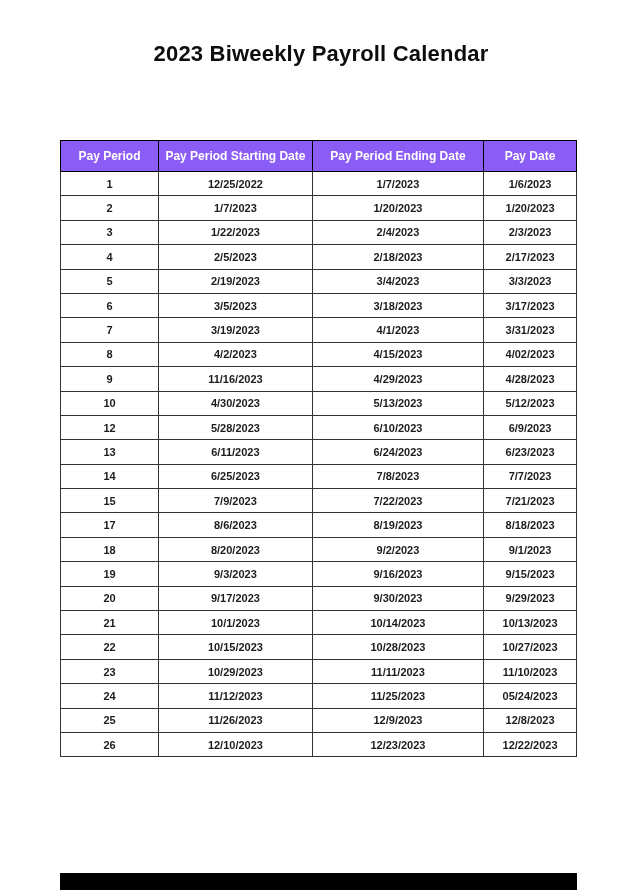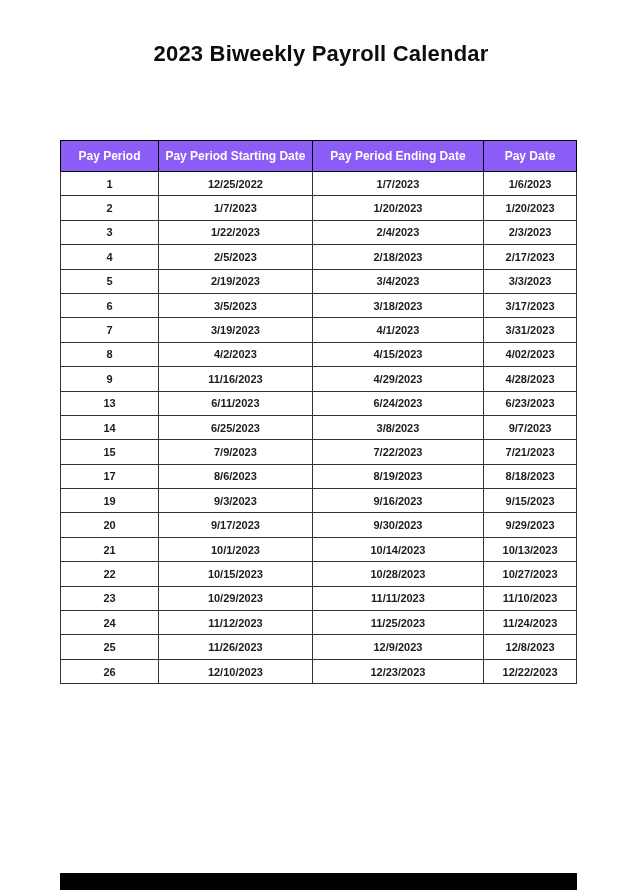--- a/index.html
+++ b/index.html
@@ -146,44 +146,62 @@
           <td>4/15/2023</td>
           <td>4/02/2023</td>
         </tr>
         <tr>
           <td>9</td>
           <td>11/16/2023</td>
           <td>4/29/2023</td>
           <td>4/28/2023</td>
         </tr>
         <tr>
+          <td>10</td>
+          <td>4/30/2023</td>
+          <td>5/13/2023</td>
+          <td>5/12/2023</td>
+        </tr>
+        <tr>
+          <td>12</td>
+          <td>5/28/2023</td>
+          <td>6/10/2023</td>
+          <td>6/9/2023</td>
+        </tr>
+        <tr>
           <td>13</td>
           <td>6/11/2023</td>
           <td>6/24/2023</td>
           <td>6/23/2023</td>
         </tr>
         <tr>
           <td>14</td>
           <td>6/25/2023</td>
-          <td>3/8/2023</td>
-          <td>9/7/2023</td>
+          <td>7/8/2023</td>
+          <td>7/7/2023</td>
         </tr>
         <tr>
           <td>15</td>
           <td>7/9/2023</td>
           <td>7/22/2023</td>
           <td>7/21/2023</td>
         </tr>
         <tr>
           <td>17</td>
           <td>8/6/2023</td>
           <td>8/19/2023</td>
           <td>8/18/2023</td>
         </tr>
         <tr>
+          <td>18</td>
+          <td>8/20/2023</td>
+          <td>9/2/2023</td>
+          <td>9/1/2023</td>
+        </tr>
+        <tr>
           <td>19</td>
           <td>9/3/2023</td>
           <td>9/16/2023</td>
           <td>9/15/2023</td>
         </tr>
         <tr>
           <td>20</td>
           <td>9/17/2023</td>
           <td>9/30/2023</td>
           <td>9/29/2023</td>
@@ -203,21 +221,21 @@
         <tr>
           <td>23</td>
           <td>10/29/2023</td>
           <td>11/11/2023</td>
           <td>11/10/2023</td>
         </tr>
         <tr>
           <td>24</td>
           <td>11/12/2023</td>
           <td>11/25/2023</td>
-          <td>11/24/2023</td>
+          <td>05/24/2023</td>
         </tr>
         <tr>
           <td>25</td>
           <td>11/26/2023</td>
           <td>12/9/2023</td>
           <td>12/8/2023</td>
         </tr>
         <tr>
           <td>26</td>
           <td>12/10/2023</td>

